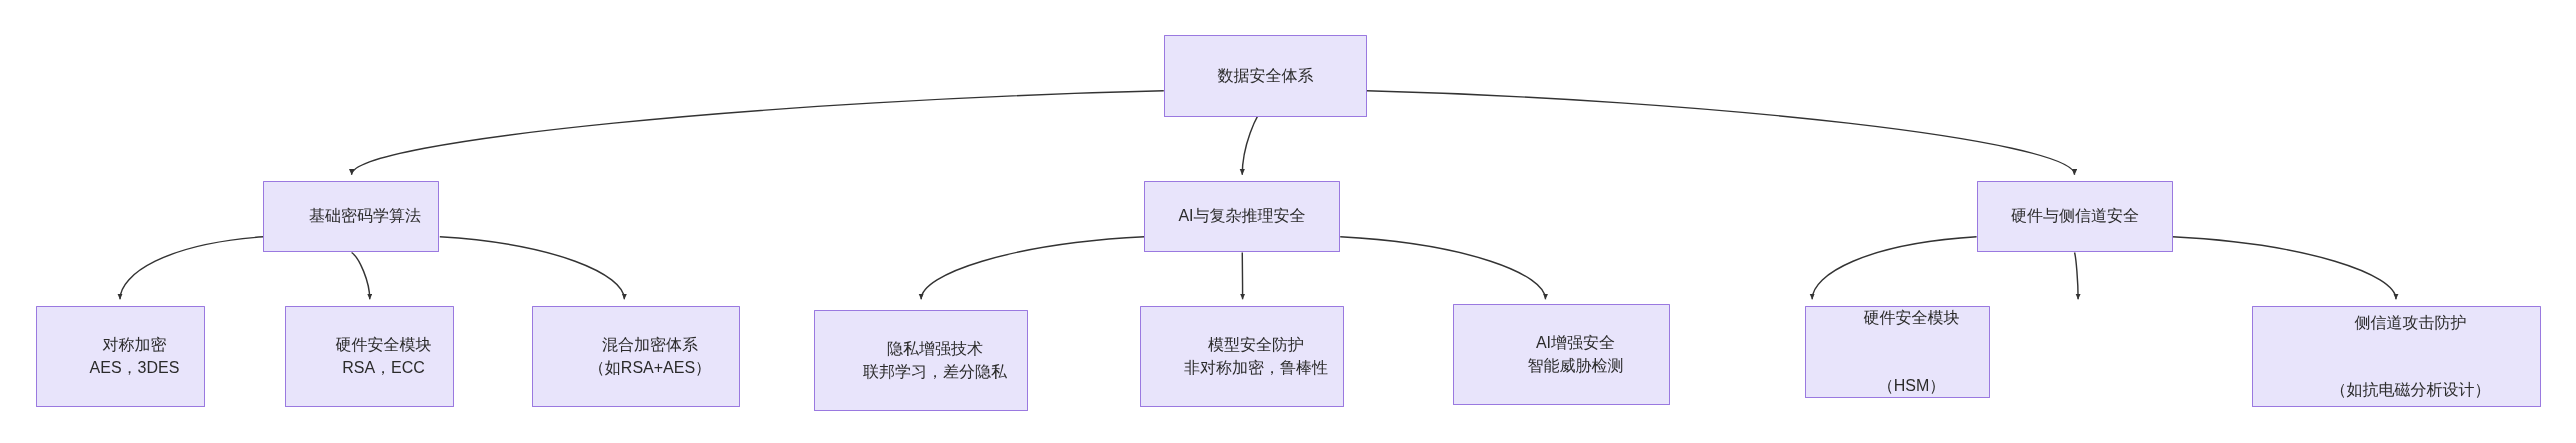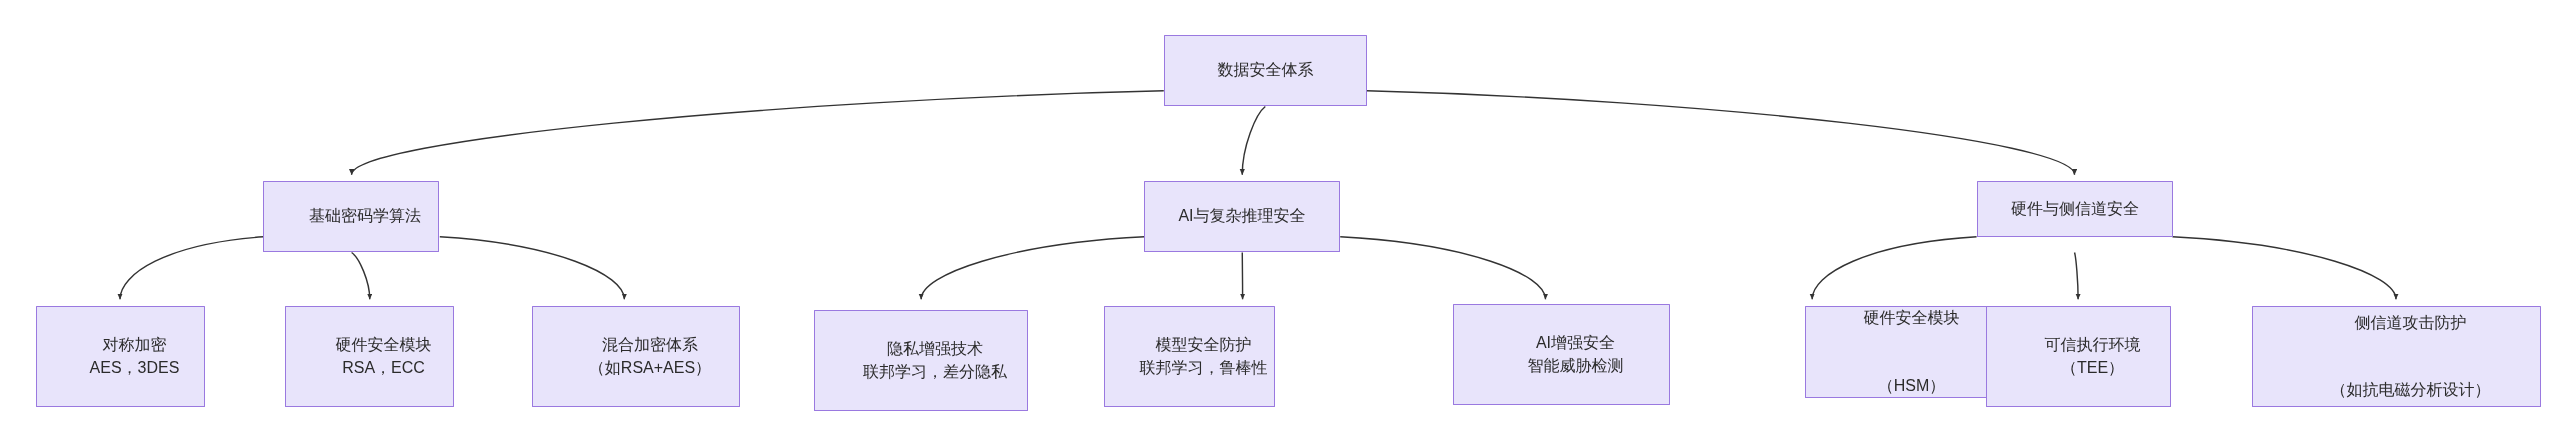--- a/index.html
+++ b/index.html
@@ -70,62 +70,58 @@
         <path d="M542,389 C553.76,397.1 570,433.55 570,461" marker-end="url(#arrow)"></path>
         <path d="M678,364.8 C854.61,375.32 962.5,422.66 962.5,461" marker-end="url(#arrow)"></path>
         <path d="M1764,364.8 C1556.1,375.32 1420,422.66 1420,461" marker-end="url(#arrow)"></path>
         <path d="M1915,389 C1915.21,397.1 1915.5,433.55 1915.5,461" marker-end="url(#arrow)"></path>
         <path d="M2066,364.8 C2262.35,375.32 2382.5,422.66 2382.5,461" marker-end="url(#arrow)"></path>
         <path d="M3047,364.8 C2877.11,375.32 2793.5,422.66 2793.5,461" marker-end="url(#arrow)"></path>
         <path d="M3198,389 C3200.31,397.1 3203.5,433.55 3203.5,461" marker-end="url(#arrow)"></path>
         <path d="M3349,364.8 C3557.11,375.32 3693.5,422.66 3693.5,461" marker-end="url(#arrow)"></path>
       </g>
   </svg>
-<div class="node node-root" style="left: 1164px; top: 35px; width: 203px; height: 71px; text-align: right;">
+<div class="node node-root" style="left: 1164px; top: 35px; width: 203px; height: 82px; text-align: right;">
       <span class="line">数据安全体系</span>
     </div>
     <div class="node node-branch" style="left: 263px; top: 181px; width: 176px; height: 71px; padding-left: 28px;">
       <span class="line">基础密码学算法</span>
     </div>
     <div class="node node-branch" style="left: 1144px; top: 181px; width: 196px; height: 71px;">
       <span class="line">AI与复杂推理安全</span>
     </div>
-    <div class="node node-branch" style="left: 1977px; top: 181px; width: 196px; height: 56px;">
+    <div class="node node-branch" style="left: 1977px; top: 181px; width: 196px; height: 71px;">
       <span class="line">硬件与侧信道安全</span>
     </div>
     <div class="node node-leaf" style="left: 36px; top: 306px; width: 169px; height: 101px;">
       <span class="line">对称加密</span>
       <span class="line">AES，3DES</span>
     </div>
     <div class="node node-leaf" style="left: 285px; top: 306px; width: 169px; height: 101px;">
       <span class="line">硬件安全模块</span>
       <span class="line">RSA，ECC</span>
     </div>
     <div class="node node-leaf" style="left: 532px; top: 306px; width: 208px; height: 101px;">
       <span class="line">混合加密体系</span>
       <span class="line">（如RSA+AES）</span>
     </div>
     <div class="node node-leaf" style="left: 814px; top: 310px; width: 214px; height: 101px;">
       <span class="line">隐私增强技术</span>
       <span class="line">联邦学习，差分隐私</span>
     </div>
-    <div class="node node-leaf" style="left: 1104px; top: 306px; width: 171px; height: 101px; text-align: right;">
+    <div class="node node-leaf" style="left: 1140px; top: 306px; width: 204px; height: 101px; text-align: right;">
       <span class="line">模型安全防护</span>
-      <span class="line">联邦学习，鲁棒性</span>
+      <span class="line">非对称加密，鲁棒性</span>
     </div>
     <div class="node node-leaf" style="left: 1453px; top: 304px; width: 217px; height: 101px;">
       <span class="line">AI增强安全</span>
       <span class="line">智能威胁检测</span>
     </div>
     <div class="node node-leaf" style="left: 1805px; top: 306px; width: 185px; height: 92px; justify-content: space-between;">
       <span class="line">硬件安全模块</span>
       <span class="line">（HSM）</span>
     </div>
-    <div class="node node-leaf" style="left: 1986px; top: 306px; width: 185px; height: 101px;">
-      <span class="line">可信执行环境</span>
-      <span class="line">（TEE）</span>
-    </div>
     <div class="node node-leaf" style="left: 2252px; top: 306px; width: 289px; height: 101px; gap: 44px;">
       <span class="line">侧信道攻击防护</span>
       <span class="line">（如抗电磁分析设计）</span>
     </div>
   </div>
 
 
 </body></html>

